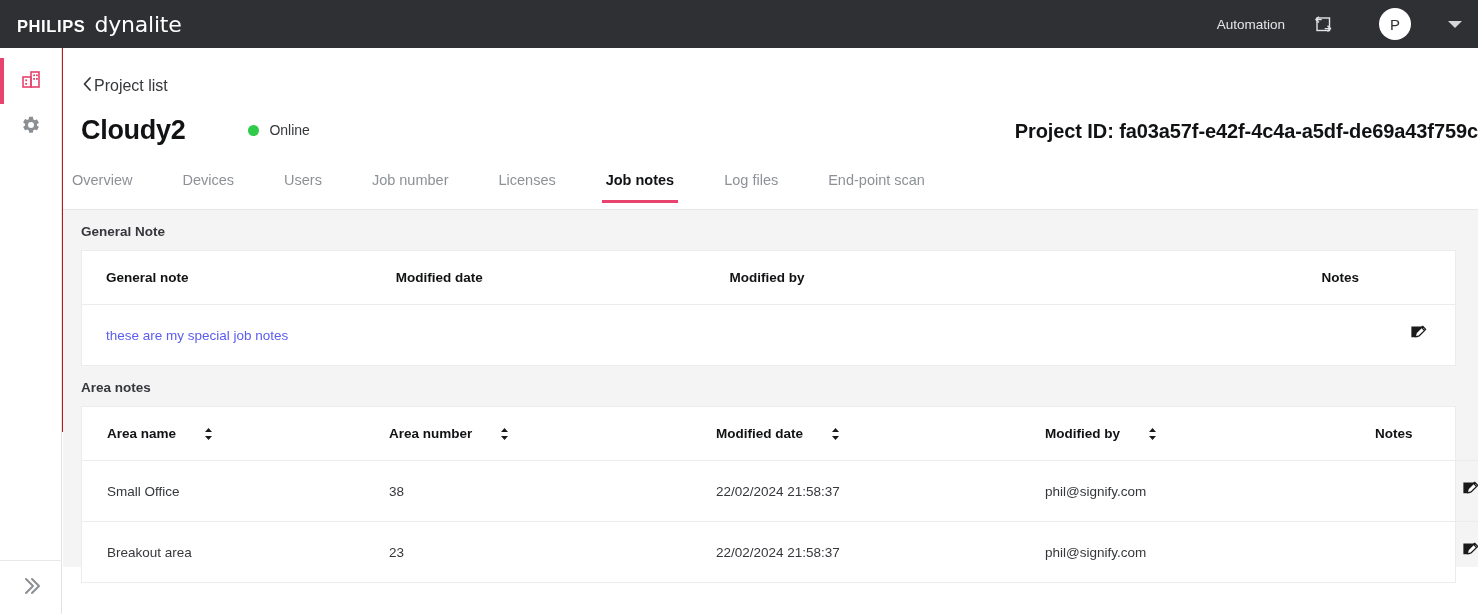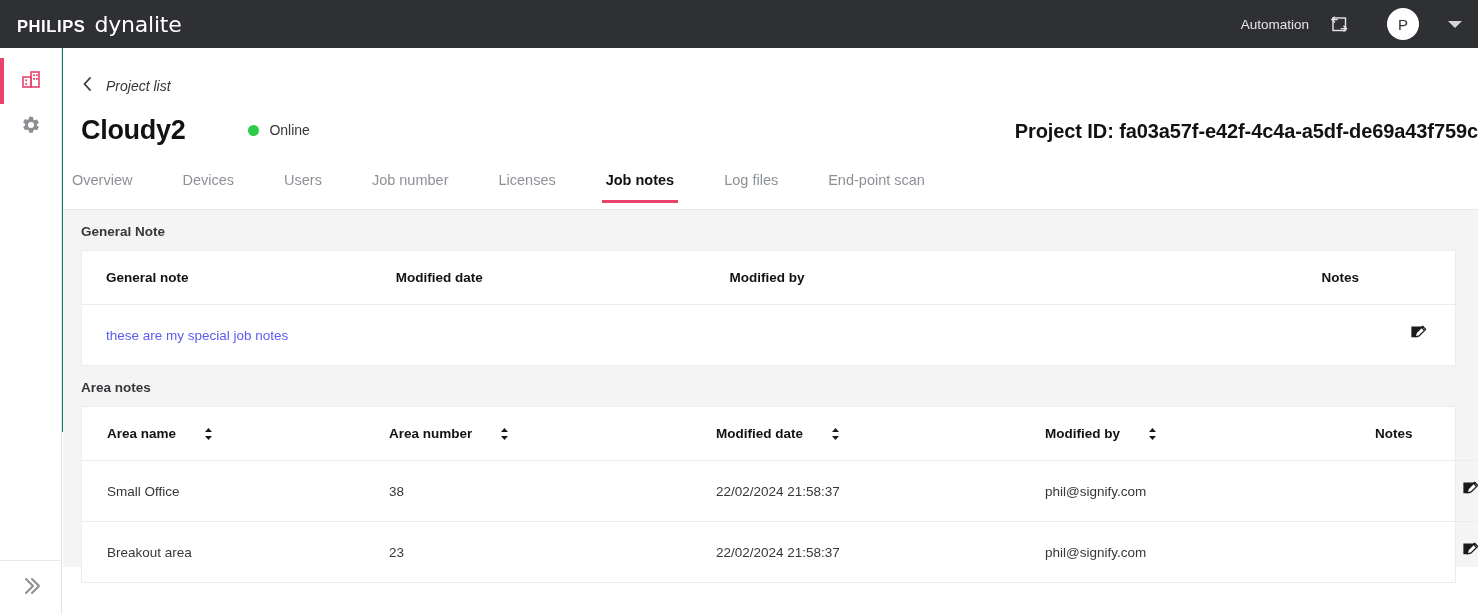--- a/index.html
+++ b/index.html
@@ -8,21 +8,21 @@
     height: 614px;
     overflow: hidden;
     font-family: "Liberation Sans", sans-serif;
     background: #ffffff;
   }
 
   .app {
     position: relative;
     width: 1478px;
     height: 432px;
-    background: #0f766e;
+    background: #b91c1c;
   }
 
   
   .topbar {
     position: absolute;
     top: 0; left: 0;
     width: 1478px;
     height: 48px;
     background: #2f3033;
     display: flex;
@@ -49,21 +49,21 @@
     letter-spacing: -0.2px;
     font-family: "DejaVu Sans", sans-serif;
   }
 
   .topbar-right {
     position: absolute;
     right: 0; top: 0;
     height: 48px;
     display: flex;
     align-items: center;
-    gap: 8px;
+    gap: 16px;
     padding-right: 16px;
   }
   .automation-label {
     color: #e4e4e4;
     font-size: 13.5px;
     margin-right: 12px;
   }
   .swap-icon {
     width: 20px; height: 20px;
     display: inline-block;
@@ -140,24 +140,22 @@
   }
 
   .breadcrumb {
     display: flex;
     align-items: center;
     margin: 28px 0 0 18px;
     cursor: pointer;
     width: fit-content;
   }
   .breadcrumb-text {
-    font-size: 14px;
+    font-size: 16px;
     color: #35373b;
-    margin-left: 12px;
-    font-style: italic;
   }
 
   .title-row {
     position: relative;
     margin: 14px 0 0 18px;
     height: 40px;
     display: flex;
     align-items: center;
   }
   .project-title {

